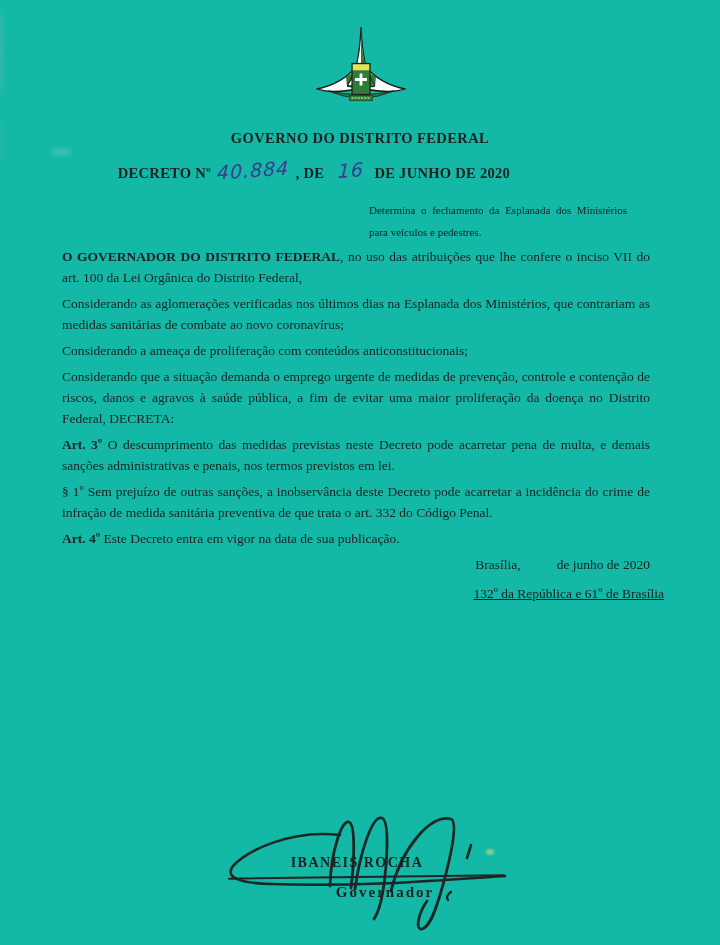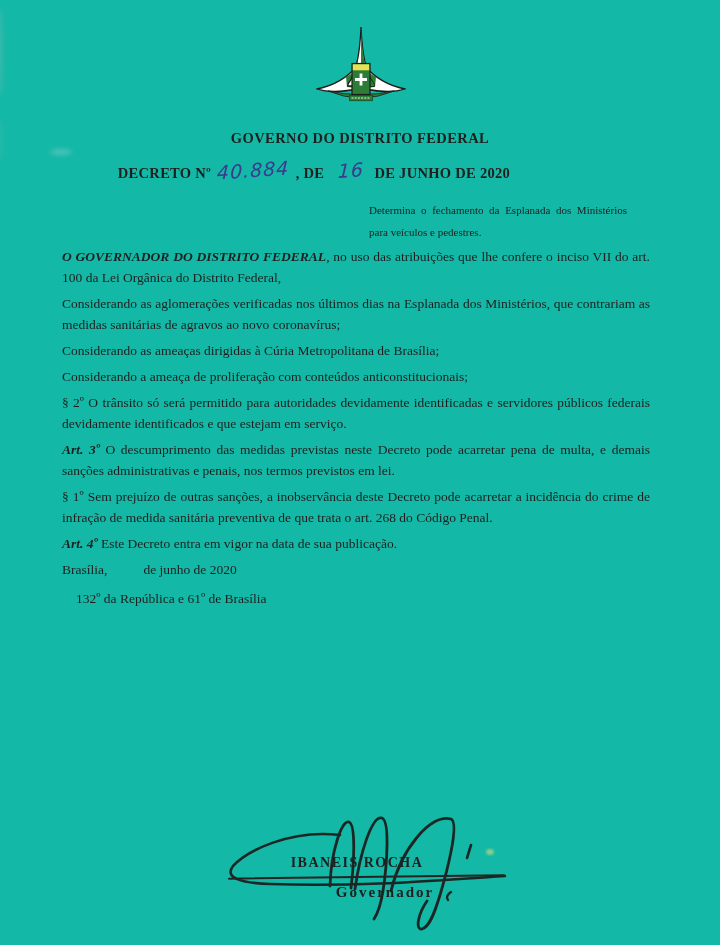--- a/index.html
+++ b/index.html
@@ -40,25 +40,25 @@
   .epigraph{
     position:absolute;left:328px;top:199px;width:258px;
     font-size:11px;line-height:22px;text-align:justify;margin-left:41px;
   }
 
   .body-text{
     position:absolute;left:62px;top:246px;width:588px;
     font-size:13.5px;line-height:21px;text-align:justify;
   }
   .body-text p{margin:0 0 5px 0;}
-  .body-text p b{font-weight:bold;font-style:italic;}
+  .body-text p b{font-weight:bold;}
 
-  .date-line{margin-top:5px;text-align:left;font-size:13.5px;}
+  .date-line{margin-top:5px;text-align:right;font-size:13.5px;}
   .date-gap{display:inline-block;width:36px;}
-  .era-line{margin-top:8px;text-align:left;font-size:13.5px;transform:translateX(14px);}
+  .era-line{margin-top:8px;text-align:right;font-size:13.5px;transform:translateX(14px);text-decoration:underline;}
 
   .sig-scrawl{position:absolute;left:215px;top:803px;width:310px;height:135px;}
   .sig-name{
     position:absolute;left:0;top:855px;width:720px;text-align:center;
     font-weight:bold;font-size:14px;letter-spacing:1.5px;transform:translateX(-3px);
   }
   .sig-rule{
     position:absolute;left:228px;top:876px;width:277px;height:2px;
     background:#242424;transform:rotate(-0.7deg);border-radius:1px;
   }
@@ -110,26 +110,25 @@
     <span>, DE</span>
     <span class="hand day">16</span>
     <span>DE JUNHO DE 2020</span>
   </div>
 
   <div class="epigraph">Determina o fechamento da Esplanada dos Ministérios para veículos e pedestres.</div>
 
   <div class="body-text" id="paragraphs">
 
   <p><b>O GOVERNADOR DO DISTRITO FEDERAL</b>, no uso das atribuições que lhe confere o inciso VII do art. 100 da Lei Orgânica do Distrito Federal,</p>
-      <p>Considerando as aglomerações verificadas nos últimos dias na Esplanada dos Ministérios, que contrariam as medidas sanitárias de agravos ao novo coronavírus;</p>
-      <p>Considerando as ameaças dirigidas à Cúria Metropolitana de Brasília;</p>
+      <p>Considerando as aglomerações verificadas nos últimos dias na Esplanada dos Ministérios, que contrariam as medidas sanitárias de combate ao novo coronavírus;</p>
       <p>Considerando a ameaça de proliferação com conteúdos anticonstitucionais;</p>
-      <p>§ 2º O trânsito só será permitido para autoridades devidamente identificadas e servidores públicos federais devidamente identificados e que estejam em serviço.</p>
+      <p>Considerando que a situação demanda o emprego urgente de medidas de prevenção, controle e contenção de riscos, danos e agravos à saúde pública, a fim de evitar uma maior proliferação da doença no Distrito Federal, DECRETA:</p>
       <p><b>Art. 3º</b> O descumprimento das medidas previstas neste Decreto pode acarretar pena de multa, e demais sanções administrativas e penais, nos termos previstos em lei.</p>
-      <p>§ 1º Sem prejuízo de outras sanções, a inobservância deste Decreto pode acarretar a incidência do crime de infração de medida sanitária preventiva de que trata o art. 268 do Código Penal.</p>
+      <p>§ 1º Sem prejuízo de outras sanções, a inobservância deste Decreto pode acarretar a incidência do crime de infração de medida sanitária preventiva de que trata o art. 332 do Código Penal.</p>
       <p><b>Art. 4º</b> Este Decreto entra em vigor na data de sua publicação.</p>
       <div class="date-line"><span>Brasília,</span><span class="date-gap"></span><span>de junho de 2020</span></div>
       <div class="era-line">132º da República e 61º de Brasília</div>
     </div>
 
   <svg class="sig-scrawl" viewBox="0 0 310 135" aria-hidden="true">
     <g fill="none" stroke="#1b1b1b" stroke-linecap="round" stroke-linejoin="round" opacity="0.92">
 
       <path d="M125,32 C75,26 32,48 18,63 C9,75 26,80 55,81 C140,84 215,78 290,73" stroke-width="2.6"></path>
 

